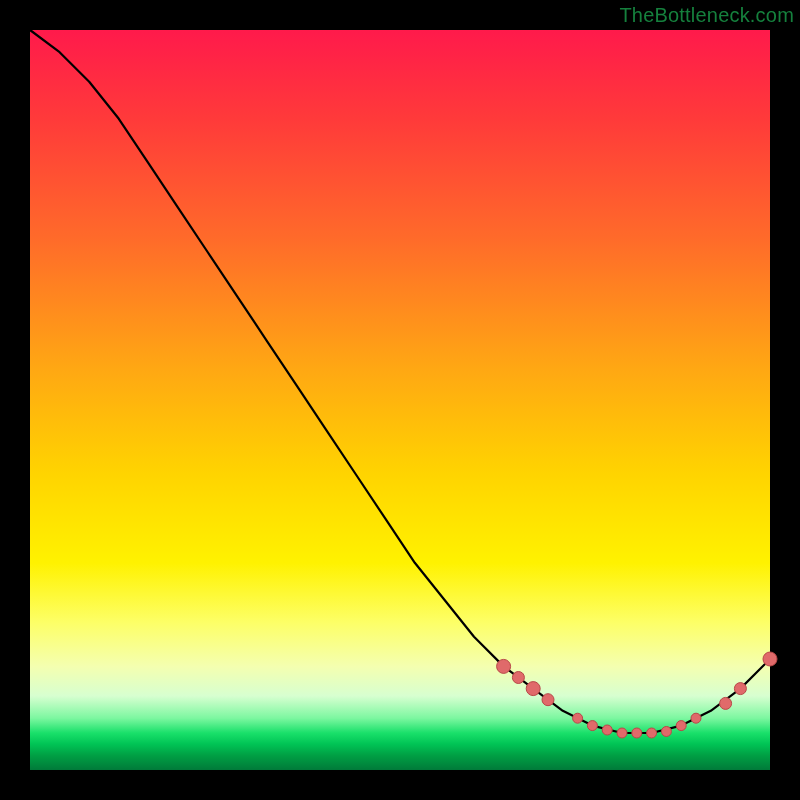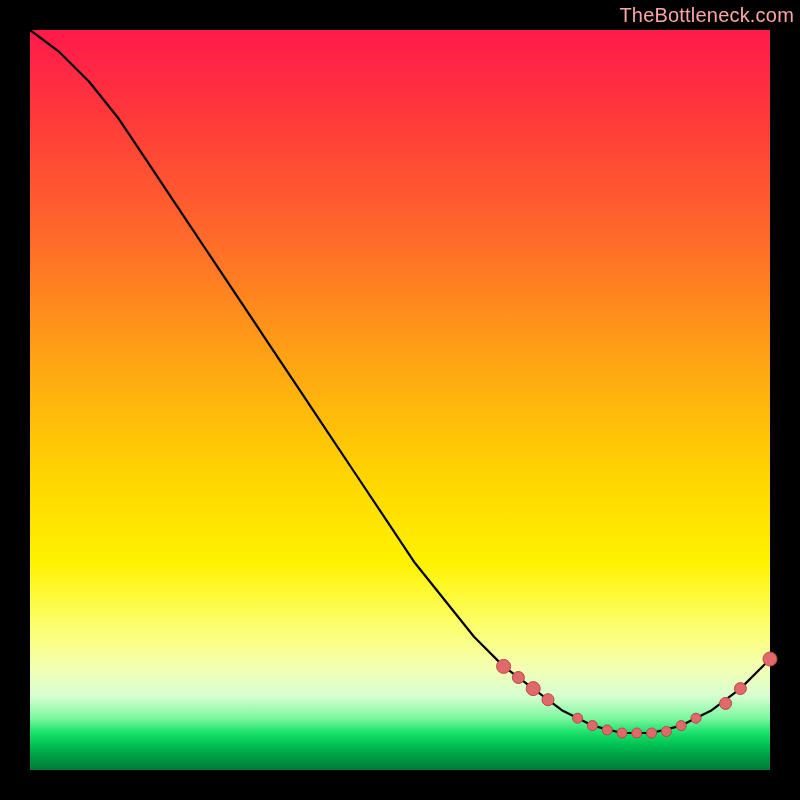--- a/index.html
+++ b/index.html
@@ -59,21 +59,21 @@
   }
   .dot {
     fill: #e06a6a;
     stroke: #b84848;
     stroke-width: 1;
   }
   .watermark {
     position: absolute;
     right: 6px;
     top: 4px;
-    color: #fca5a5;
+    color: #15803d;
     font-size: 20px;
     letter-spacing: 0.2px;
     user-select: none;
   }
 </style>
 </head>
 <body>
 
 <div class="stage">
 

